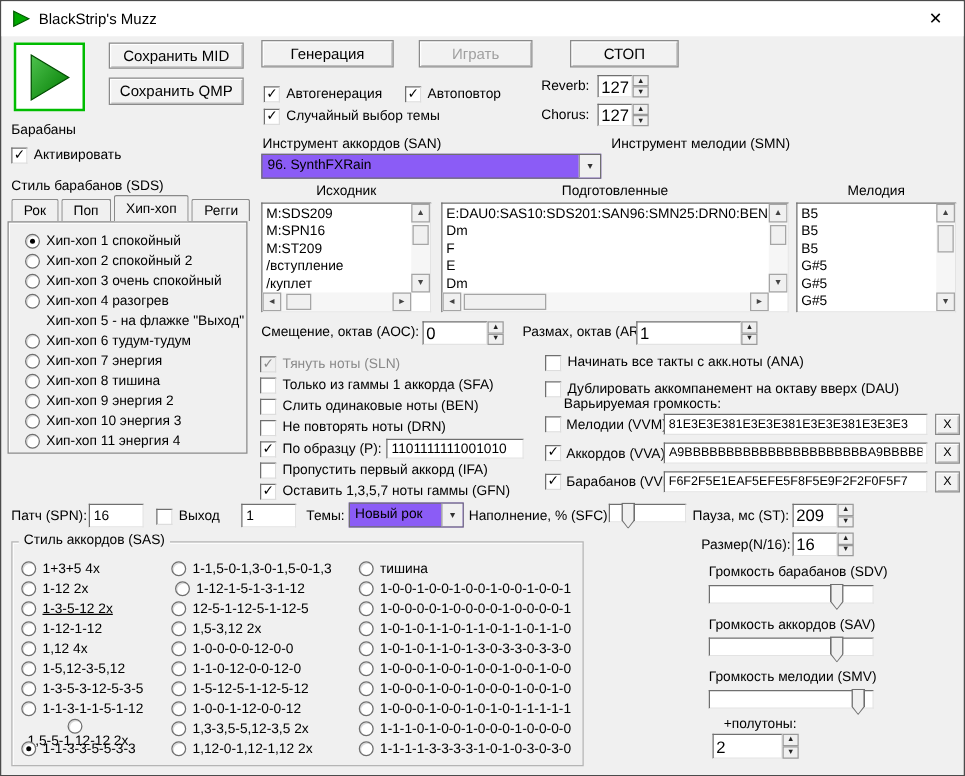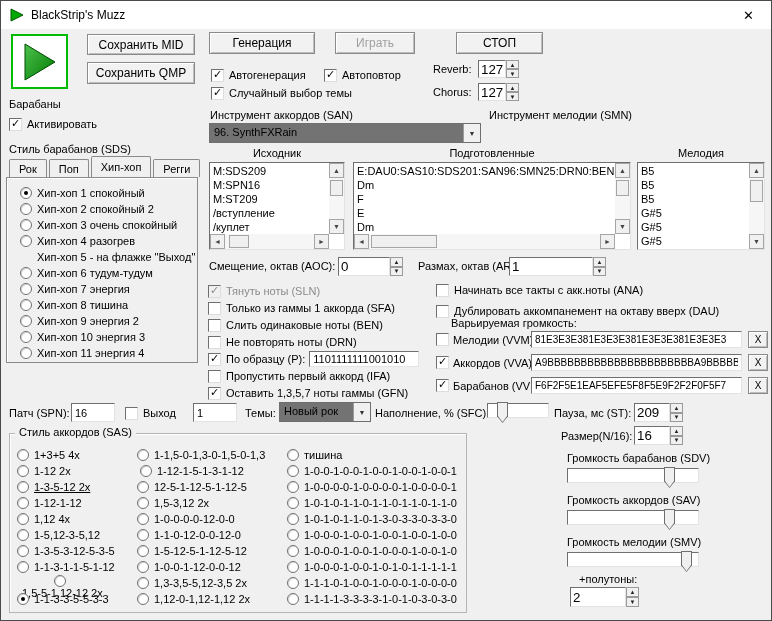--- a/index.html
+++ b/index.html
@@ -20,21 +20,21 @@
       position:relative;display:inline-block;flex:0 0 13px;}
   .cb.checked::after{content:"✓";position:absolute;left:1px;top:-2px;font-size:11px;font-weight:bold;}
   .cb.disabled{background:#f0f0f0;}
   .cb.disabled::after{color:#8a8a8a;}
   .radio{width:12px;height:12px;background:#fff;border:1px solid #6f6f6f;border-radius:50%;
          box-shadow:inset 1px 1px 0 #d9d9d9;position:relative;display:inline-block;flex:0 0 12px;}
   .radio.sel::after{content:"";position:absolute;left:3px;top:3px;width:4px;height:4px;border-radius:50%;background:#000;}
   .row{position:absolute;display:flex;align-items:center;white-space:nowrap;height:16px;}
   .row .t{margin-left:5px;}
   .gray{color:#8a8a8a;}
-  .dd{position:absolute;display:flex;background:#737373;border:1px solid #6f6f6f;}
+  .dd{position:absolute;display:flex;background:#8b5cf6;border:1px solid #6f6f6f;}
   .dd-text{flex:1;padding:2px 4px;white-space:nowrap;overflow:hidden;}
   .dd-btn{width:17px;background:#f0f0f0;border-left:1px solid #9a9a9a;display:flex;align-items:center;justify-content:center;font-size:7px;color:#333;}
   .spin{position:absolute;display:flex;}
   .spin-field{border:1px solid;border-color:#6f6f6f #e3e3e3 #e3e3e3 #6f6f6f;background:#fff;height:100%;}
   .spin-btns{width:13px;display:flex;flex-direction:column;}
   .spin-b{flex:1;background:#f0f0f0;border:1px solid #9a9a9a;display:flex;align-items:center;justify-content:center;font-size:6px;color:#222;line-height:1;}
   .listbox{position:absolute;background:#fff;border:1px solid;border-color:#6f6f6f #e3e3e3 #e3e3e3 #6f6f6f;overflow:hidden;}
   .lb-items{position:absolute;left:1px;top:1px;right:16px;bottom:1px;overflow:hidden;}
   .listbox.has-h .lb-items{bottom:16px;}
   .lb-item{height:14px;line-height:14px;padding-left:2px;white-space:nowrap;}
@@ -81,21 +81,21 @@
             <stop offset="1" stop-color="#007a00"></stop>
       </linearGradient>
         </defs>
       <polygon points="2,2 32,20 2,38" fill="url(#pg)" stroke="#004c00" stroke-width="1"></polygon>
     </svg>
   </div>
 
   <div class="btn" style="left:86px;top:33px;width:108px;height:21px">Сохранить MID</div>
   <div class="btn" style="left:86px;top:61px;width:108px;height:22px">Сохранить QMP</div>
   <div class="btn" style="left:208px;top:31px;width:106px;height:22px">Генерация</div>
-  <div class="btn disabled" style="left:334px;top:31px;width:80px;height:22px">Играть</div>
+  <div class="btn disabled" style="left:334px;top:31px;width:91px;height:22px">Играть</div>
   <div class="btn" style="left:455px;top:31px;width:87px;height:22px">СТОП</div>
 
   <div class="row" style="left:210px;top:66px">
     <span class="cb checked"></span>
     <span class="t">Автогенерация</span>
   </div>
   <div class="row" style="left:323px;top:66px">
     <span class="cb checked"></span>
     <span class="t">Автоповтор</span>
   </div>

